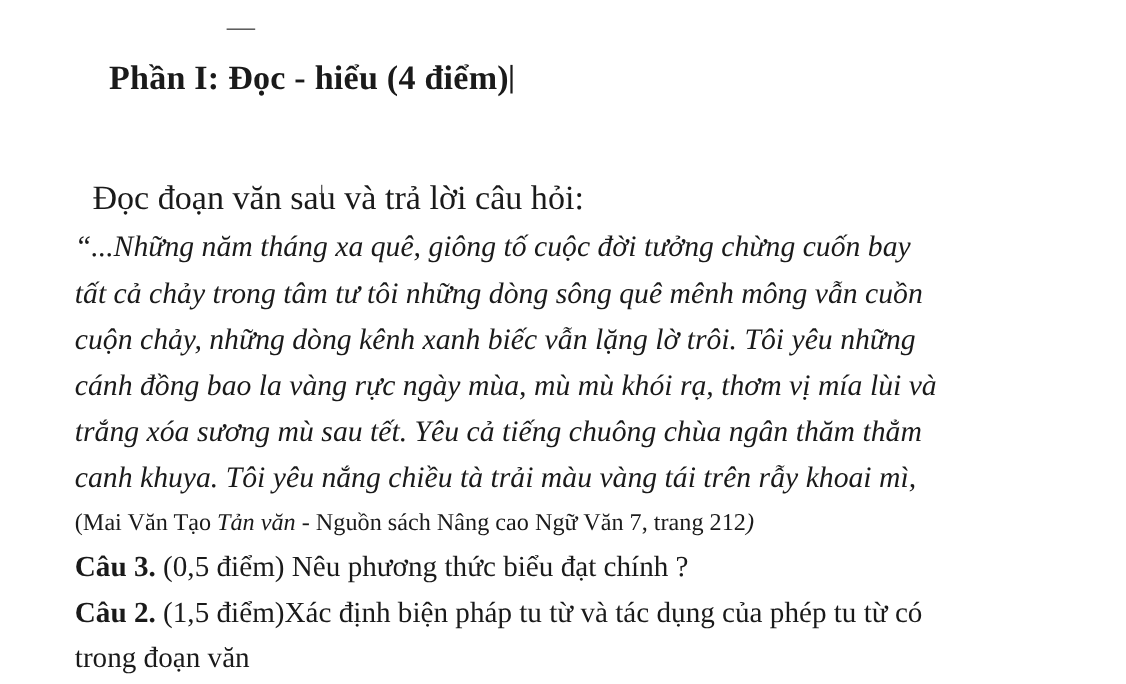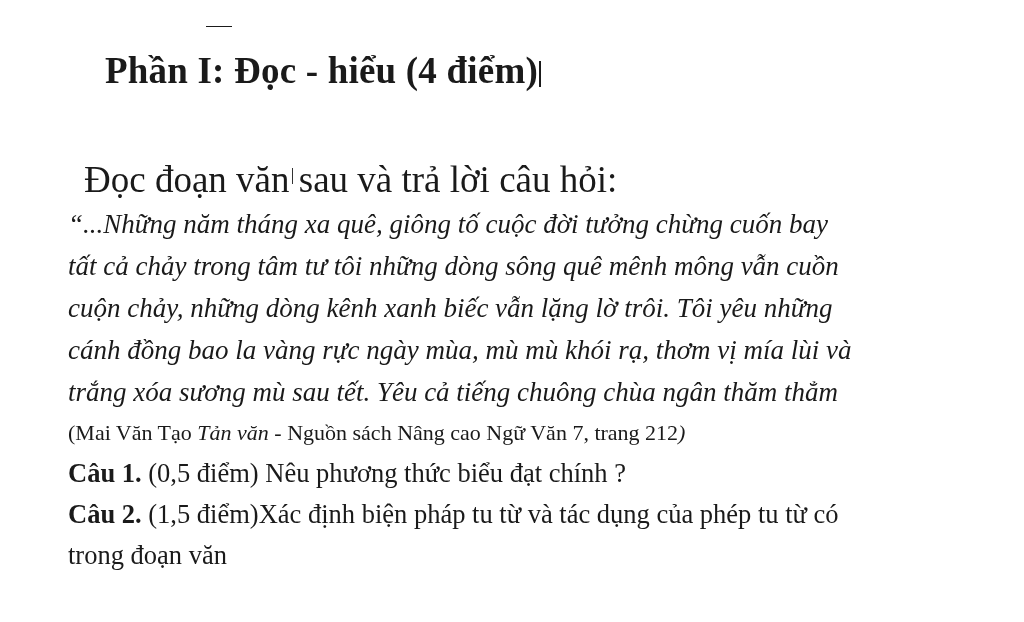--- a/index.html
+++ b/index.html
@@ -15,21 +15,21 @@
     color: #1a1a1a;
   }
   .page {
     position: relative;
     width: 1024px;
     height: 622px;
     box-sizing: border-box;
     padding: 8px 60px 0 68px;
   }
   .line {
-    font-size: 37px;
+    font-size: 31px;
     line-height: 42px;
     white-space: pre-wrap;
   }
   .heading {
     font-weight: bold;
     letter-spacing: 0.2px;
     position: relative;
     display: inline-block;
   }
   .caret {
@@ -99,23 +99,24 @@
   <div class="strike-artifact artifact-1"></div>
 
   <div class="line indent-sm">Đọc đoạn văn sau và trả lời câu hỏi:</div>
 
   <div class="quote-block">
     <div class="quote">“...Những năm tháng xa quê, giông tố cuộc đời tưởng chừng cuốn bay</div>
     <div class="quote">tất cả chảy trong tâm tư tôi những dòng sông quê mênh mông vẫn cuồn</div>
     <div class="quote">cuộn chảy, những dòng kênh xanh biếc vẫn lặng lờ trôi. Tôi yêu những</div>
     <div class="quote">cánh đồng bao la vàng rực ngày mùa, mù mù khói rạ, thơm vị mía lùi và</div>
     <div class="quote">trắng xóa sương mù sau tết. Yêu cả tiếng chuông chùa ngân thăm thẳm</div>
+    <div class="quote">canh khuya. Tôi yêu nắng chiều tà trải màu vàng tái trên rẫy khoai mì,</div>
   </div>
   <div class="strike-artifact artifact-2"></div>
 
   <div class="source"><span>(</span><span>Mai Văn Tạo </span><span class="ital">Tản văn</span><span> - Nguồn sách Nâng cao Ngữ Văn 7, trang 212</span><span class="ital">)</span></div>
 
-  <div class="question"><span class="q-label">Câu 1.</span><span> (0,5 điểm) Nêu phương thức biểu đạt chính ?</span></div>
+  <div class="question"><span class="q-label">Câu 3.</span><span> (0,5 điểm) Nêu phương thức biểu đạt chính ?</span></div>
 
   <div class="question"><span class="q-label">Câu 2.</span><span> (1,5 điểm)Xác định biện pháp tu từ và tác dụng của phép tu từ có</span></div>
   <div class="question tight">trong đoạn văn</div>
 
 </div>
 
 </body></html>

